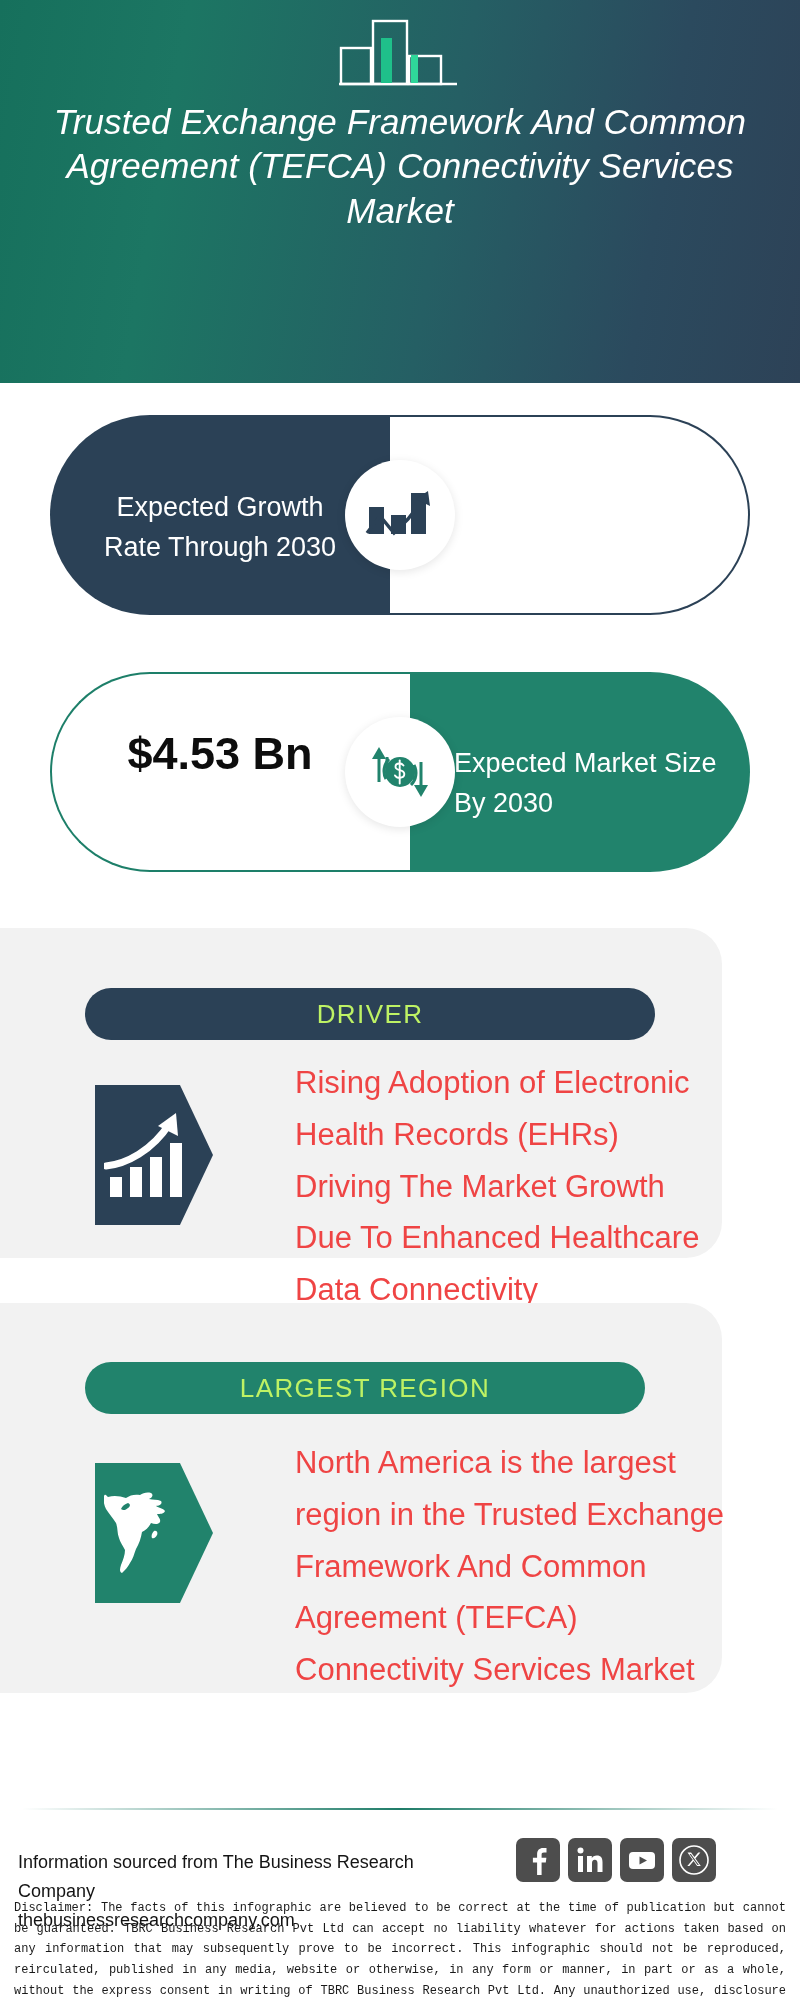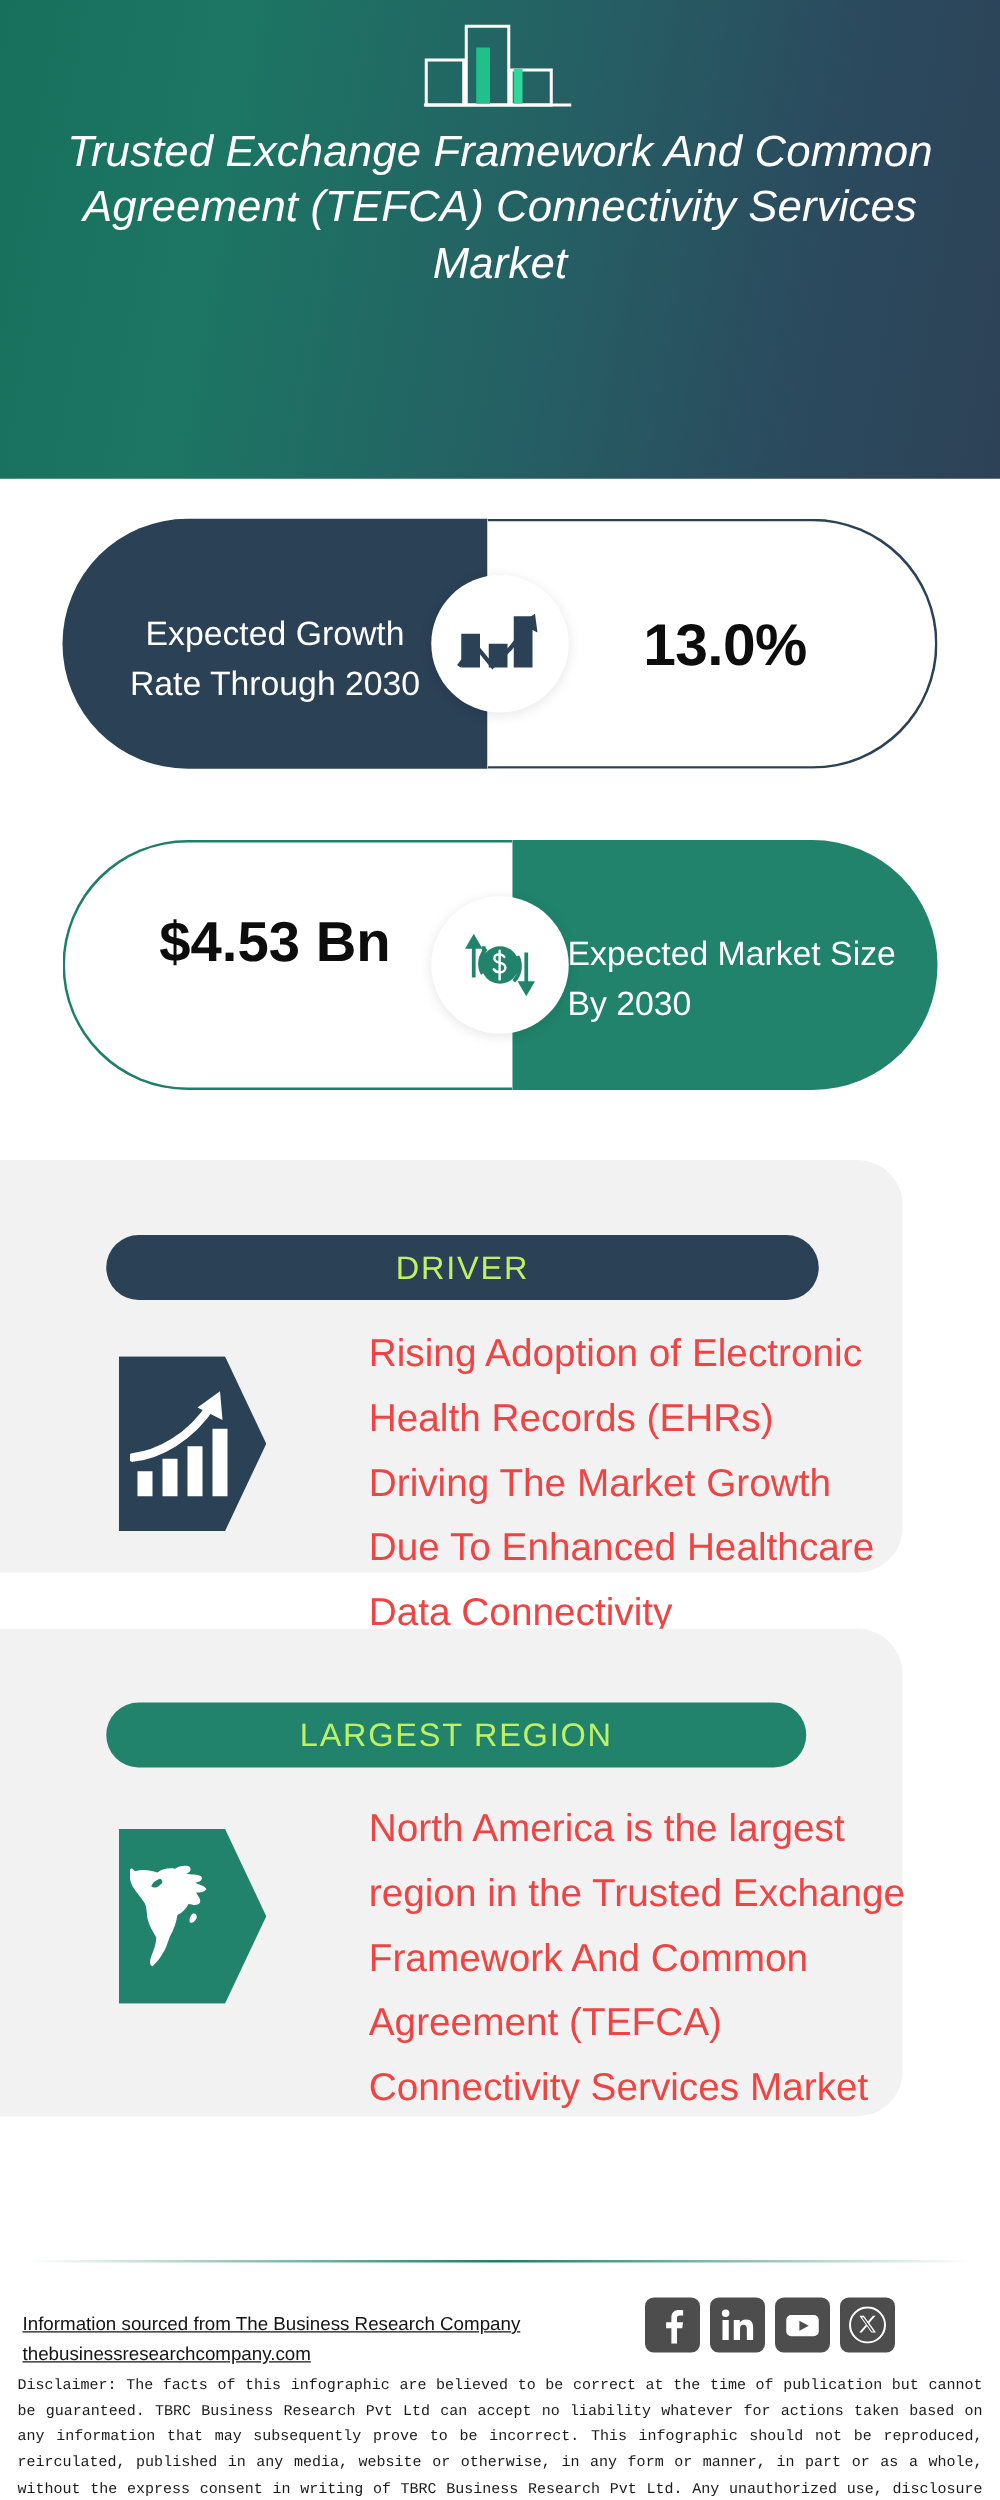--- a/index.html
+++ b/index.html
@@ -120,23 +120,22 @@
   #region-icon { left: 95px; top: 1463px; background: #21836c; }
   #region-text { left: 295px; top: 1437px; width: 430px; }
 
   
   .divider {
     position: absolute; left: 22px; top: 1808px; width: 756px; height: 2px;
     background: linear-gradient(90deg, rgba(30,124,104,0) 0%, #1e7c68 50%, rgba(30,124,104,0) 100%);
   }
   .src {
     position: absolute; left: 18px; top: 1848px; width: 460px;
-    font-size: 15px; line-height: 1.62; color: #141414;
+    font-size: 18px; line-height: 1.62; color: #141414;
     font-family: "Liberation Sans", sans-serif;
-    text-decoration: underline;
   }
   .socials { position: absolute; left: 516px; top: 1838px; display: flex; gap: 8px; }
   .sicon {
     width: 44px; height: 44px; background: #4d4d4d; border-radius: 7px;
     display: flex; align-items: center; justify-content: center; color: #ffffff;
   }
   .disclaimer {
     position: absolute; left: 14px; top: 1898px; width: 772px;
     font-size: 12px; line-height: 1.72; color: #1a1a1a; text-align: justify;
     font-family: Liberation Mono, monospace;
@@ -167,21 +166,20 @@
   <div class="label">Expected Growth Rate Through 2030</div>
   <div class="icon-badge">
     <svg width="72" height="64" viewBox="0 0 72 64">
       <rect x="5" y="24" width="15" height="27" fill="#2b4156"></rect>
       <rect x="27" y="32" width="15" height="19" fill="#2b4156"></rect>
       <rect x="47" y="10" width="15" height="41" fill="#2b4156"></rect>
       <polyline points="3,50 16,33 30,50 44,36 62,13" fill="none" stroke="#2b4156" stroke-width="3.4" stroke-linejoin="miter"></polyline>
       <polygon points="64,8 66,23 52,16" fill="#2b4156"></polygon>
     </svg>
   </div>
-  <div class="value">13.0%</div>
 </div>
 
 <div class="stat" id="size-card">
   <div class="half outline"></div>
   <div class="half fill"></div>
   <div class="value">$4.53 Bn</div>
   <div class="icon-badge">
     <svg width="74" height="74" viewBox="0 0 74 74">
       <circle cx="37" cy="37" r="15" fill="#21836c"></circle>
       <path d="M40.5 30.5c-1-1.4-2.3-2-4-2-2.4 0-4 1.3-4 3.2 0 1.9 1.5 2.7 4.2 3.4 2.9.7 4.6 1.7 4.6 4 0 2.2-1.9 3.7-4.6 3.7-2.1 0-3.7-.8-4.7-2.4" fill="none" stroke="#ffffff" stroke-width="1.9" stroke-linecap="round"></path>

